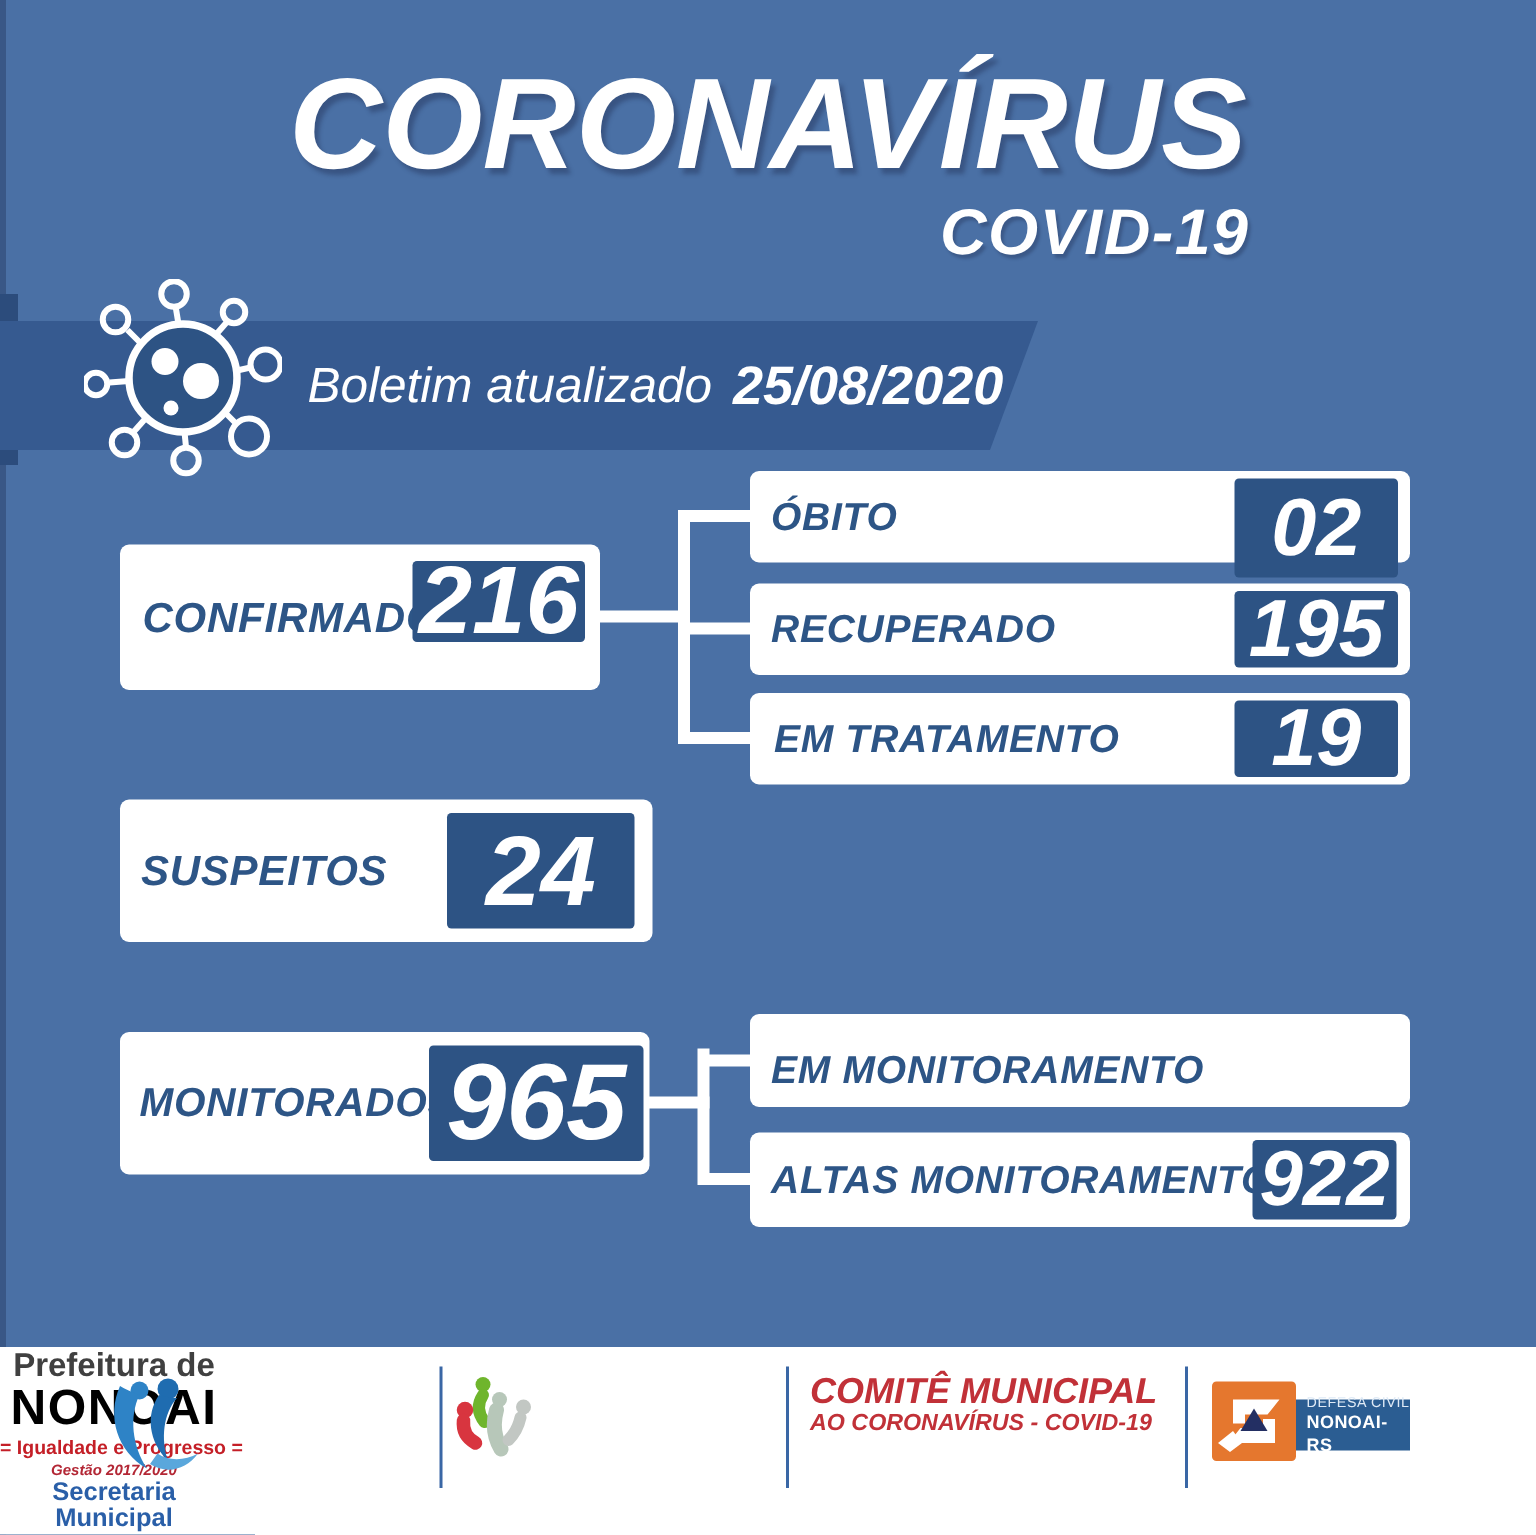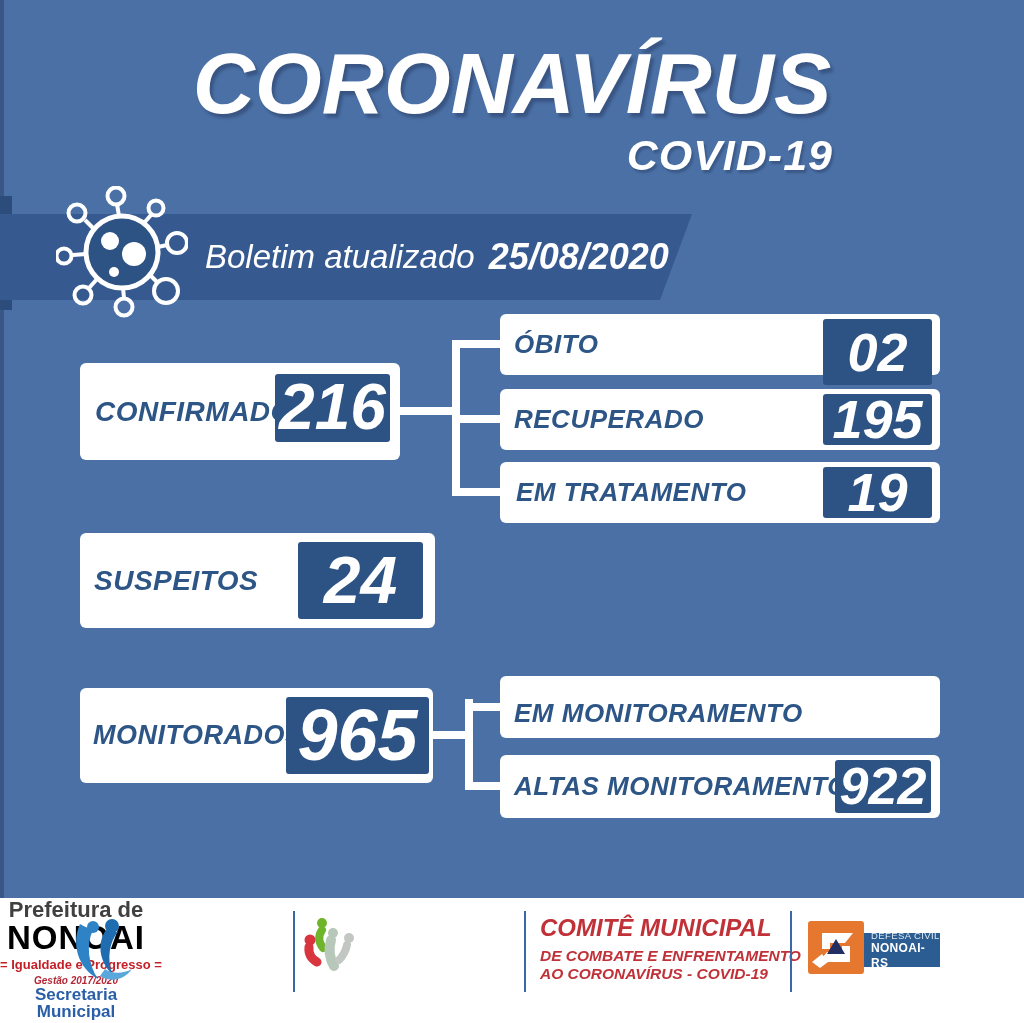--- a/index.html
+++ b/index.html
@@ -108,21 +108,21 @@
   </svg>
 
   <div class="conn" style="left:398px;top:407px;width:58px;height:8px;"></div>
   <div class="conn" style="left:452px;top:340px;width:8px;height:156px;"></div>
   <div class="conn" style="left:456px;top:340px;width:46px;height:8px;"></div>
   <div class="conn" style="left:456px;top:415px;width:46px;height:8px;"></div>
   <div class="conn" style="left:456px;top:488px;width:46px;height:8px;"></div>
 
   <div class="bar" style="left:80px;top:363px;width:320px;height:97px;">
     <span class="bar-label" style="font-size:28px;padding-left:15px;">CONFIRMADO</span>
-    <div class="nbox" style="right:10px;top:11px;width:115px;height:68px;">
+    <div class="nbox" style="right:10px;top:11px;width:115px;height:54px;">
       <span class="num" style="font-size:64px;">216</span>
     </div>
   </div>
 
   <div class="bar" style="left:500px;top:314px;width:440px;height:61px;">
     <span class="bar-label" style="font-size:26px;padding-left:14px;">ÓBITO</span>
     <div class="nbox" style="right:8px;top:5px;width:109px;height:66px;">
       <span class="num" style="font-size:54px;">02</span>
     </div>
   </div>
@@ -202,21 +202,20 @@
     <div class="saude-text">
       <div class="saude-l1">Secretaria Municipal</div>
       <div class="saude-l2">de Saúde</div>
 
     </div>
 
     <div class="abs fdiv" style="left:524px;"></div>
 
     <div class="abs comite">
       <div class="comite-l1">COMITÊ MUNICIPAL</div>
-      <div class="comite-l2">DE COMBATE E ENFRENTAMENTO</div>
       <div class="comite-l3">AO CORONAVÍRUS - COVID-19</div>
     </div>
 
     <div class="abs fdiv" style="left:790px;"></div>
 
     <div class="abs defesa-sq">
       <svg width="56" height="53" viewBox="0 0 56 53">
         <polygon points="14,12 45,12 37,22 22,22 22,28 14,28" fill="#ffffff"></polygon>
         <polygon points="42,41 11,41 19,31 34,31 34,25 42,25" fill="#ffffff"></polygon>
         <polygon points="28,18 19,33 37,33" fill="#232f63"></polygon>

